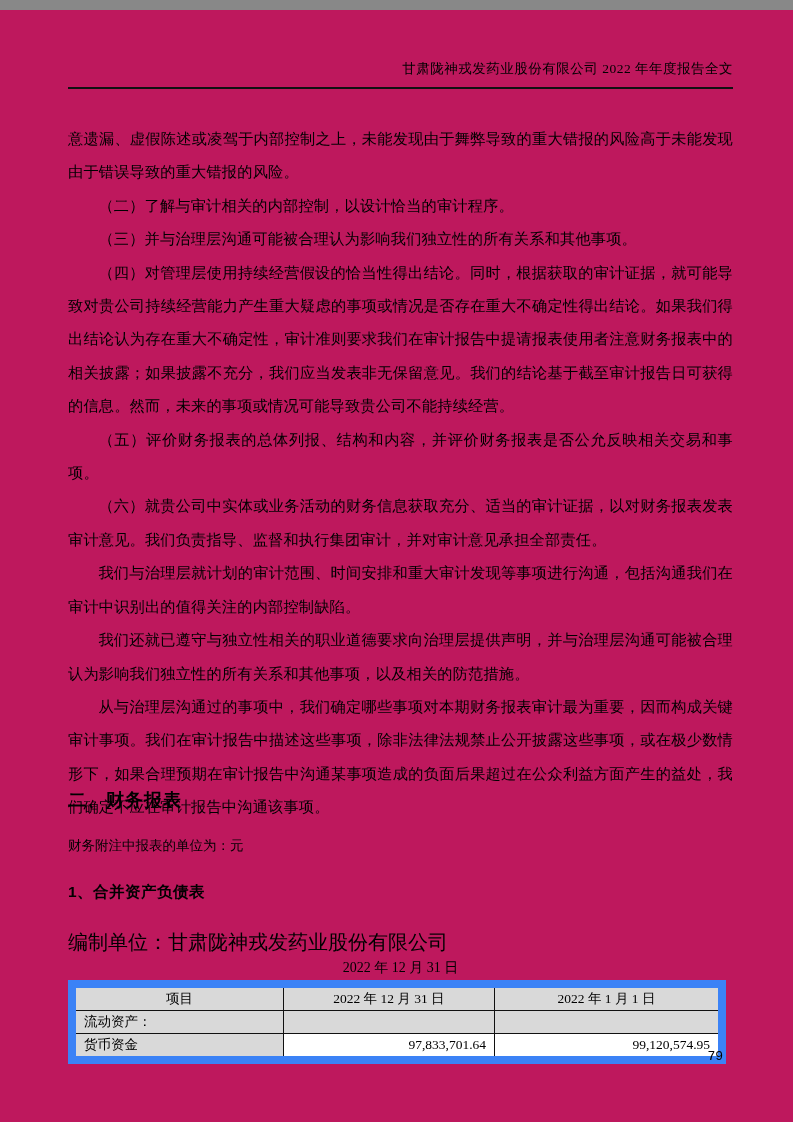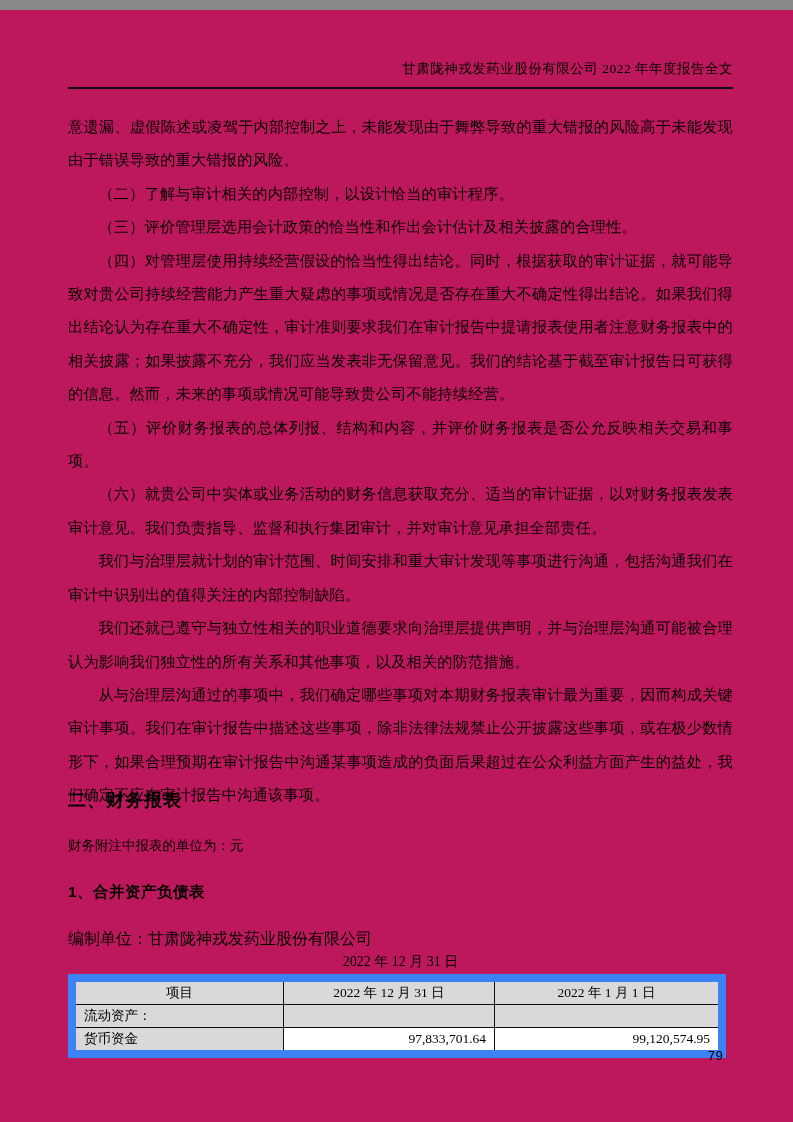--- a/index.html
+++ b/index.html
@@ -18,21 +18,21 @@
     left:68px;right:60px;top:50px;
     text-align:right;
     font-size:13.5px;
     letter-spacing:0.5px;
     padding-bottom:9px;
     border-bottom:2px solid #111;
   }
   
   .doc-body{
     position:absolute;
-    left:68px;width:665px;top:100px;
+    left:68px;width:665px;top:112px;
   }
   .doc-body p{
     margin:0;
     font-size:15.2px;
     line-height:33.4px;
     text-align:justify;
     text-justify:inter-ideograph;
     letter-spacing:0.2px;
   }
   .doc-body p.indent{text-indent:2em;font-family:Liberation Serif, serif;}
@@ -53,21 +53,21 @@
     margin-top:25px;
   }
   .h-minor{
     font-family:"Liberation Sans","DejaVu Sans",sans-serif;
     font-weight:bold;
     font-size:15.5px;
     margin-top:27px;
     letter-spacing:0.5px;
   }
   .prep-line{
-    font-size:16px;
+    font-size:20px;
     margin-top:26px;
   }
   .date-line{
     font-size:14px;
     text-align:center;
     margin-top:3px;
   }
   .unit-line{
     font-size:13.5px;
     text-align:right;
@@ -113,21 +113,21 @@
 
 <div class="page">
 
   <div class="doc-header">
     <span>甘肃陇神戎发药业股份有限公司 2022 年年度报告全文</span>
   </div>
 
   <div class="doc-body">
     <p>意遗漏、虚假陈述或凌驾于内部控制之上，未能发现由于舞弊导致的重大错报的风险高于未能发现由于错误导致的重大错报的风险。</p>
     <p class="indent">（二）了解与审计相关的内部控制，以设计恰当的审计程序。</p>
-    <p class="indent">（三）评价管理层选用会计政策的恰当性和作出会计估计及相关披露的合理性。</p>
+    <p class="indent">（三）并与治理层沟通可能被合理认为影响我们独立性的所有关系和其他事项。</p>
     <p class="indent">（四）对管理层使用持续经营假设的恰当性得出结论。同时，根据获取的审计证据，就可能导致对贵公司持续经营能力产生重大疑虑的事项或情况是否存在重大不确定性得出结论。如果我们得出结论认为存在重大不确定性，审计准则要求我们在审计报告中提请报表使用者注意财务报表中的相关披露；如果披露不充分，我们应当发表非无保留意见。我们的结论基于截至审计报告日可获得的信息。然而，未来的事项或情况可能导致贵公司不能持续经营。</p>
     <p class="indent">（五）评价财务报表的总体列报、结构和内容，并评价财务报表是否公允反映相关交易和事项。</p>
     <p class="indent">（六）就贵公司中实体或业务活动的财务信息获取充分、适当的审计证据，以对财务报表发表审计意见。我们负责指导、监督和执行集团审计，并对审计意见承担全部责任。</p>
     <p class="indent">我们与治理层就计划的审计范围、时间安排和重大审计发现等事项进行沟通，包括沟通我们在审计中识别出的值得关注的内部控制缺陷。</p>
     <p class="indent">我们还就已遵守与独立性相关的职业道德要求向治理层提供声明，并与治理层沟通可能被合理认为影响我们独立性的所有关系和其他事项，以及相关的防范措施。</p>
     <p class="indent">从与治理层沟通过的事项中，我们确定哪些事项对本期财务报表审计最为重要，因而构成关键审计事项。我们在审计报告中描述这些事项，除非法律法规禁止公开披露这些事项，或在极少数情形下，如果合理预期在审计报告中沟通某事项造成的负面后果超过在公众利益方面产生的益处，我们确定不应在审计报告中沟通该事项。</p>
   </div>
 
   <div class="fin-section">
     <div class="h-major">二、财务报表</div>

